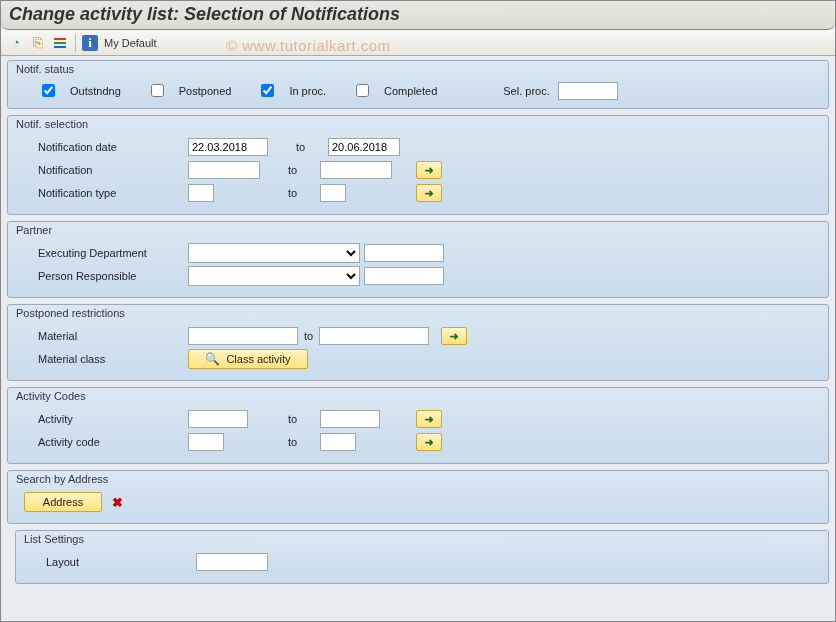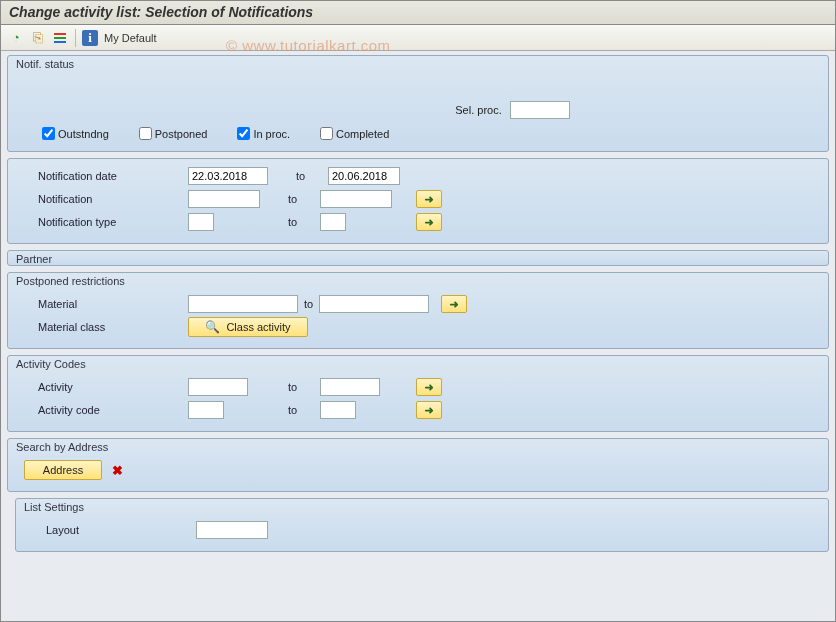--- a/index.html
+++ b/index.html
@@ -17,22 +17,23 @@
     border: 1px solid #888;
     overflow: hidden;
     position: relative;
   }
   .title-bar {
     background: linear-gradient(#e8e8e0, #dcdcd0);
     border-bottom: 1px solid #888;
     padding: 3px 8px 4px 8px;
     font-weight: bold;
     font-style: italic;
-    font-size: 14px;
+    font-size: 18px;
     color: #333;
+    border-radius: 8px;
   }
   .toolbar {
     background: linear-gradient(#f8f8f4, #e8e8e0);
     border-bottom: 1px solid #aaa;
     padding: 3px 6px;
     display: flex;
     align-items: center;
     gap: 4px;
     height: 26px;
   }
@@ -70,21 +71,21 @@
     margin: 3px 0;
     min-height: 20px;
   }
   .row label.fld {
     width: 150px;
     display: inline-block;
     font-size: 11px;
     color: #223;
   }
   .chk-row { padding: 6px 10px 8px 30px; display:flex; align-items:center; gap:26px;}
-  .chk { display:flex; align-items:center; gap:0;margin-top:48px; }
+  .chk { display:flex; align-items:center; gap:12px; }
   input[type="checkbox"] { width:13px; height:13px; cursor:pointer; }
   input[type="text"] {
     border: 1px solid #9aa;
     background: #fff;
     height: 18px;
     padding: 1px 3px;
     font-size: 11px;
     font-family: Arial, sans-serif;
   }
   select {
@@ -185,20 +186,21 @@
           <span>Completed</span>
         </span>
         <span class="sel-prof-wrap">
           <span>Sel. proc.</span>
           <input type="text" style="width: 60px;" value="">
         </span>
       </div>
     </div>
 
     <div class="group">
+      <div class="group-title">Notif. selection</div>
       <div class="group-body">
         <div class="row">
           <label class="fld">Notification date</label>
           <input type="text" style="width: 80px;" value="22.03.2018">
           <span class="to-lbl">to</span>
           <input type="text" style="width: 72px;" value="20.06.2018">
         </div>
         <div class="row">
           <label class="fld">Notification</label>
           <input type="text" style="width: 72px;" value="">
@@ -211,20 +213,32 @@
           <input type="text" style="width: 26px;" value="">
           <span class="to-lbl" style="margin-left:74px">to</span>
           <input type="text" style="width: 26px;" value="">
           <span class="arrow-btn" style="margin-left:70px">➜</span>
         </div>
       </div>
     </div>
 
     <div class="group">
       <div class="group-title">Partner</div>
+      <div class="group-body">
+        <div class="row">
+          <label class="fld">Executing Department</label>
+          <select style="width:172px"><option></option></select>
+          <input type="text" style="width: 80px; margin-left: 4px;" value="">
+        </div>
+        <div class="row">
+          <label class="fld">Person Responsible</label>
+          <select style="width:172px"><option></option></select>
+          <input type="text" style="width: 80px; margin-left: 4px;" value="">
+        </div>
+      </div>
     </div>
 
     <div class="group">
       <div class="group-title">Postponed restrictions</div>
       <div class="group-body">
         <div class="row">
           <label class="fld">Material</label>
           <input type="text" style="width: 110px;" value="">
           <span style="margin:0 6px">to</span>
           <input type="text" style="width: 110px;" value="">

